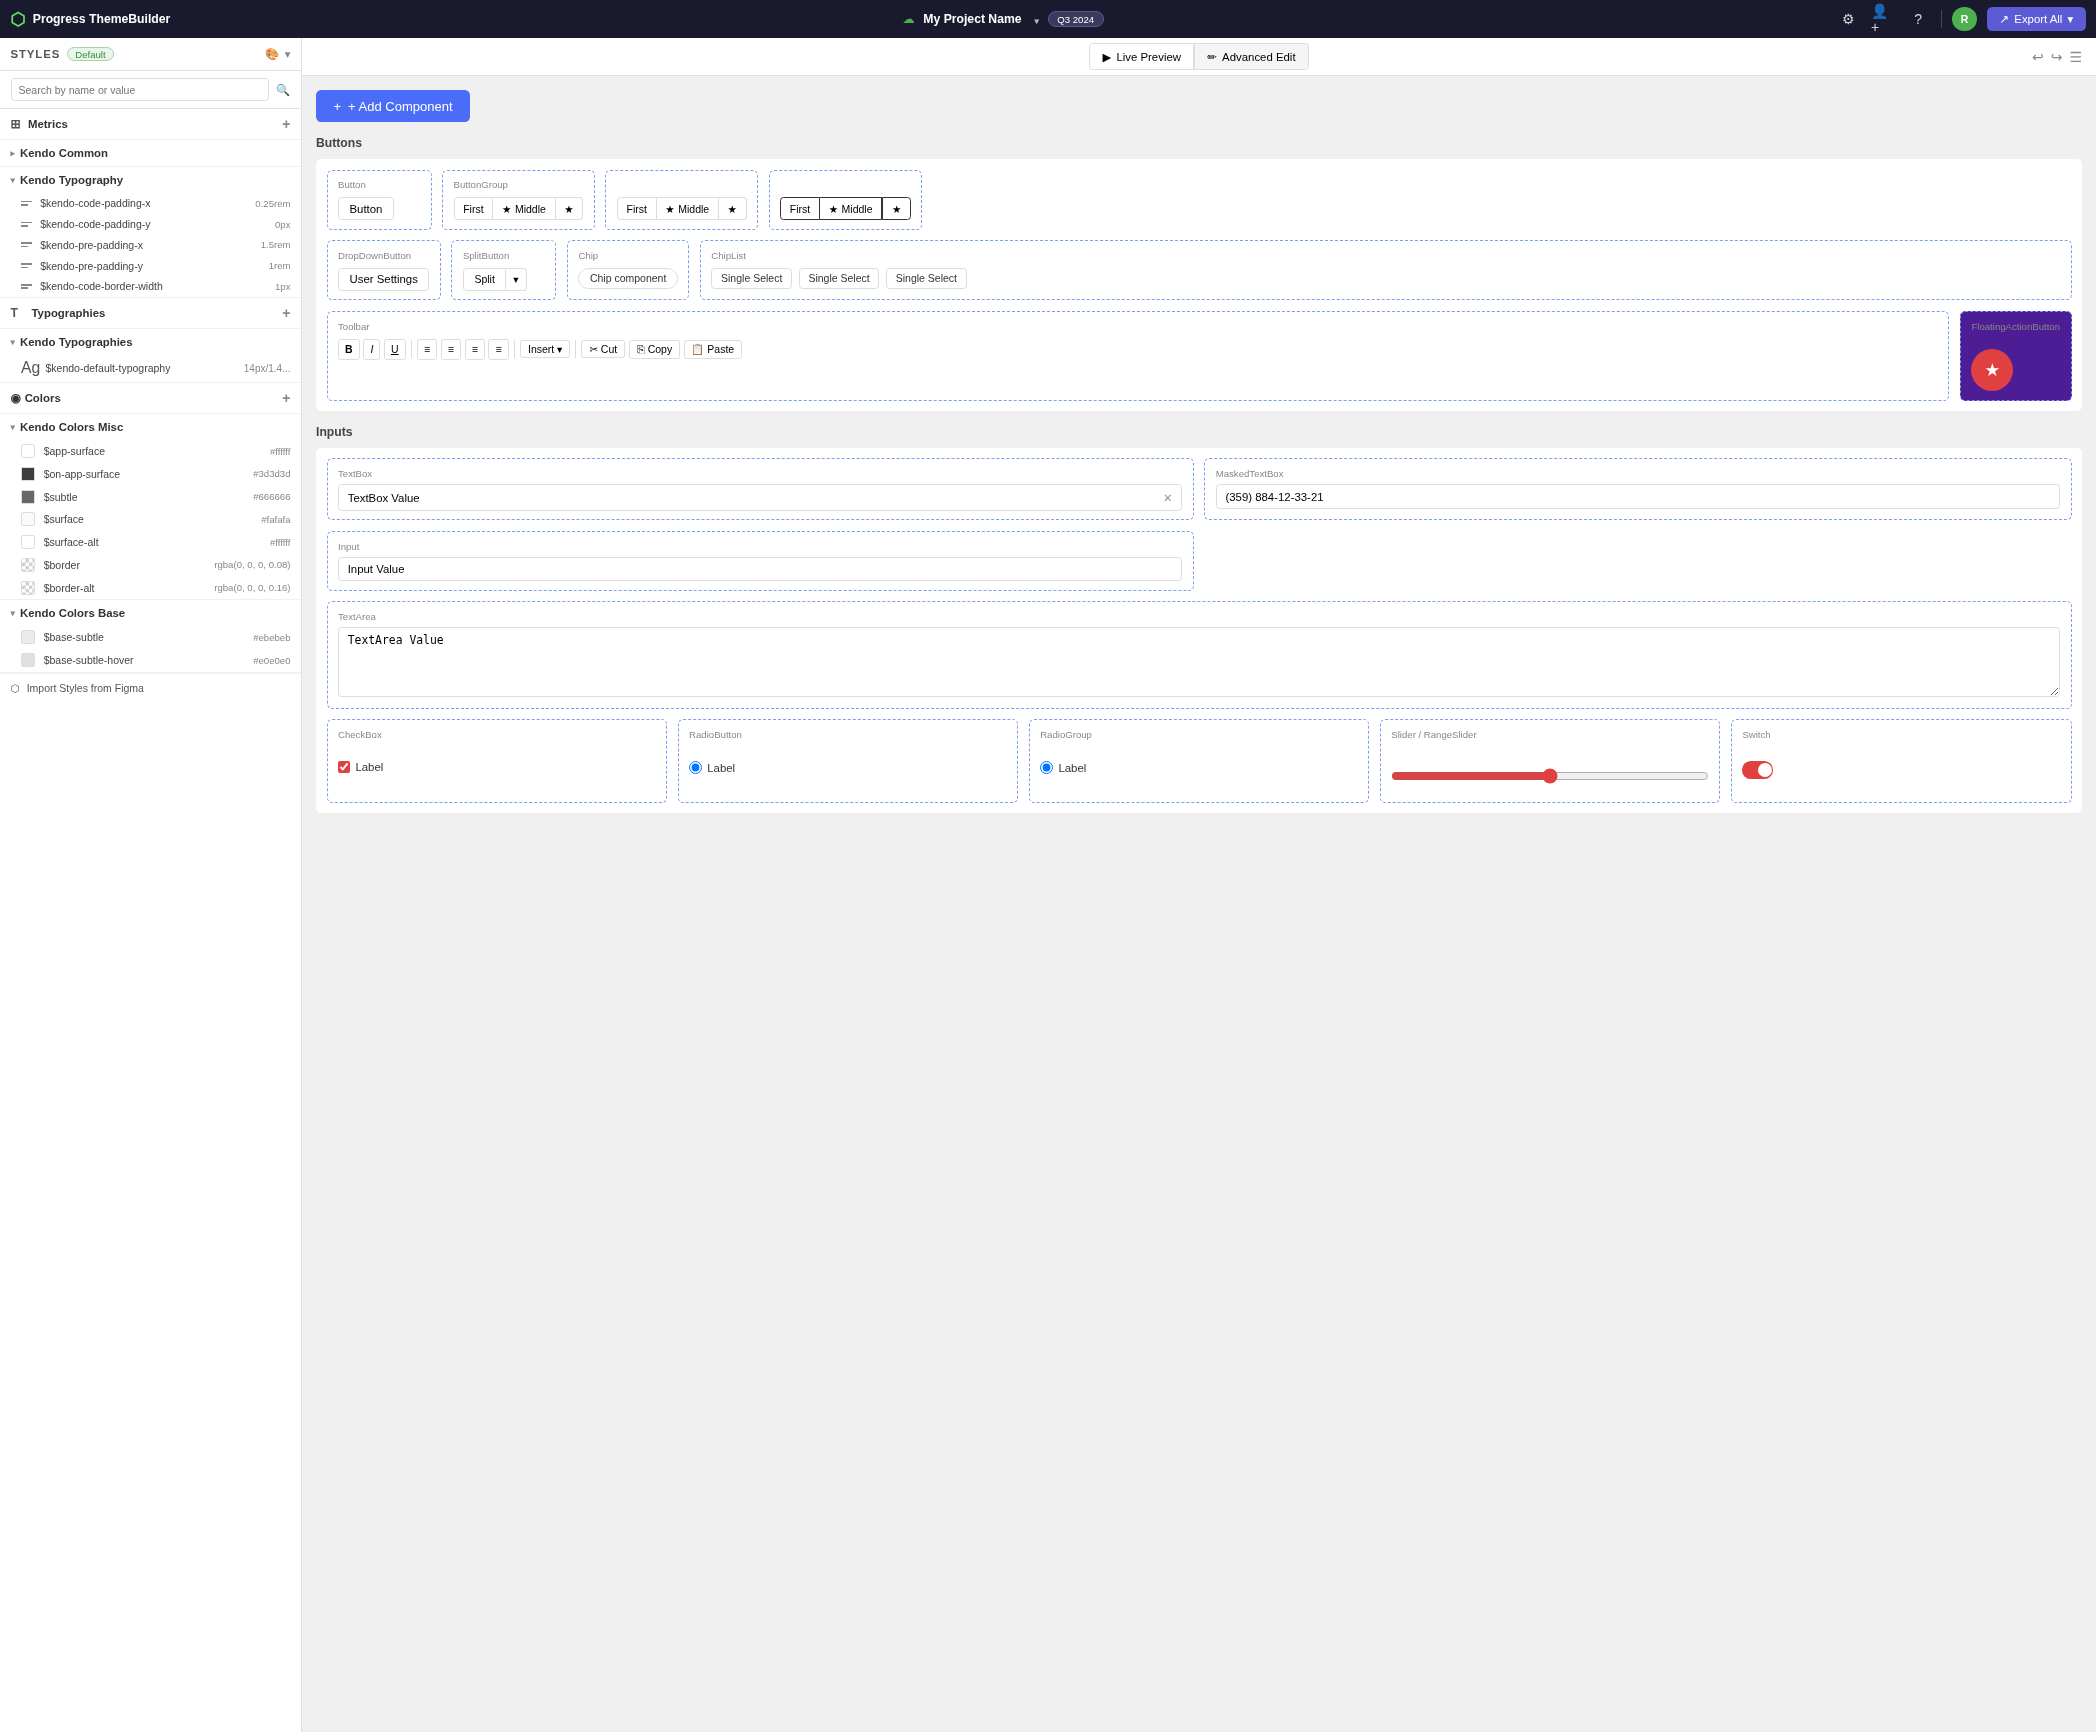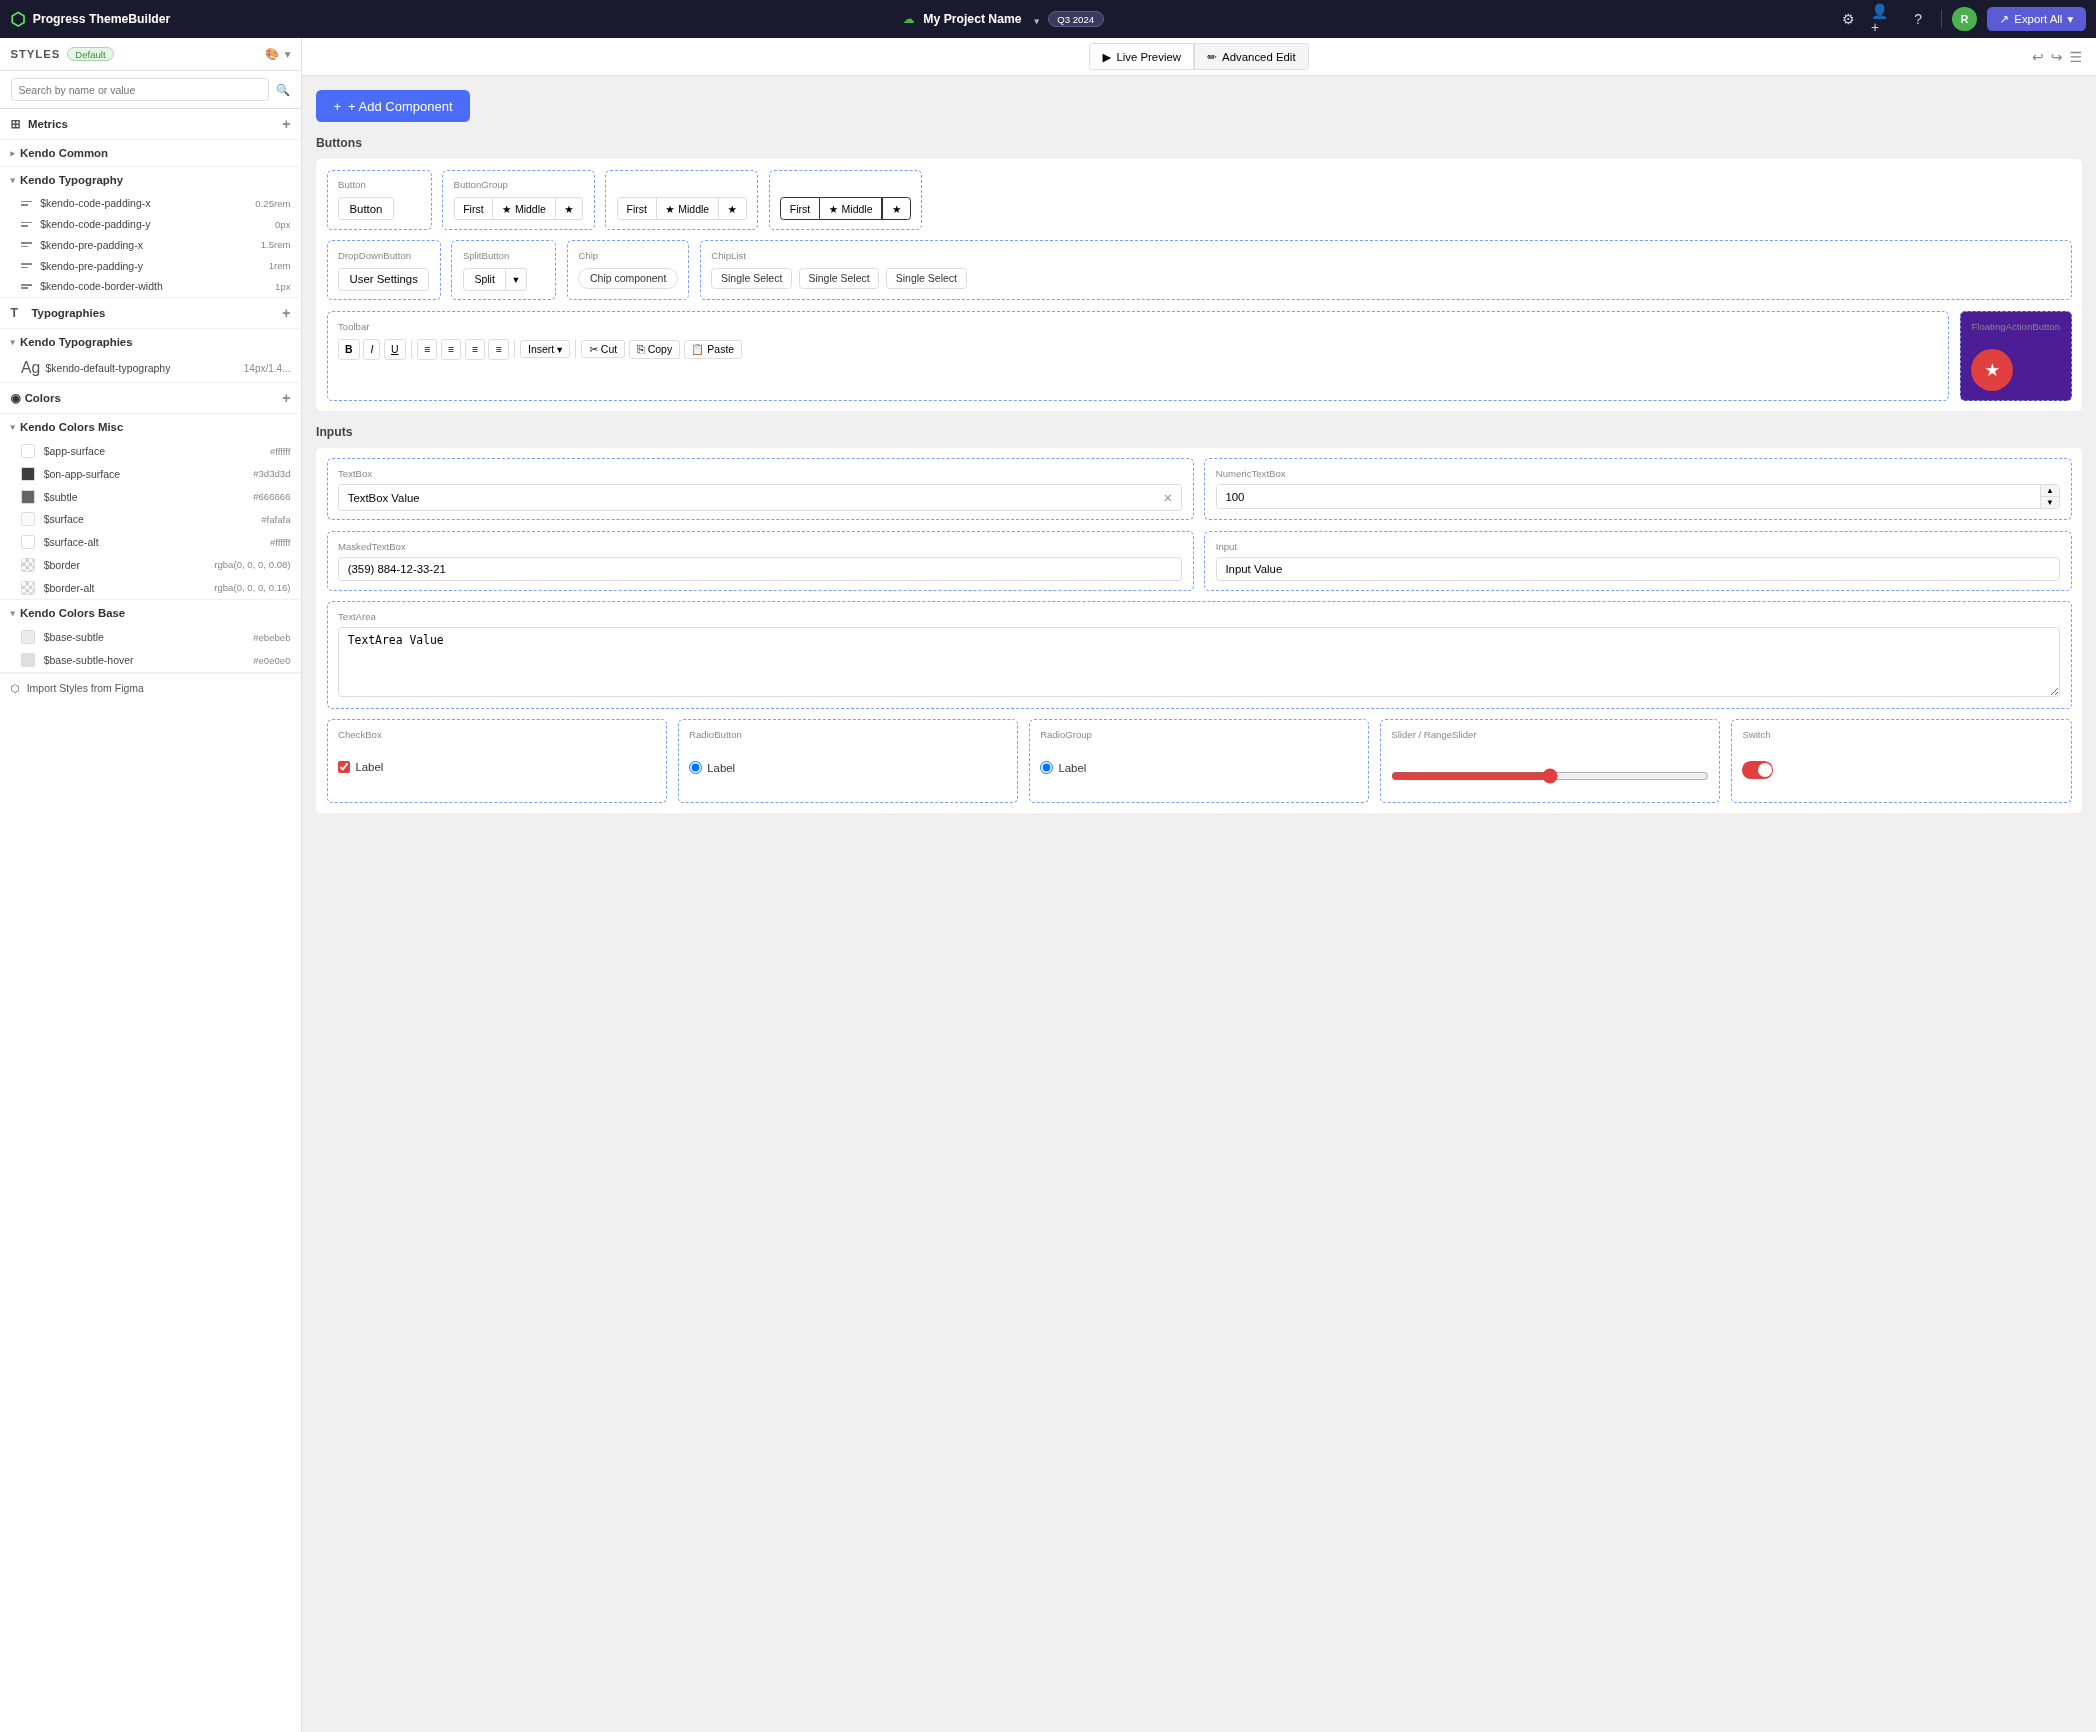--- a/index.html
+++ b/index.html
@@ -518,30 +518,20 @@
         <div class="inputs-grid">
 
           <div class="input-card">
             <div class="input-card-label">TextBox</div>
             <div class="input-demo">
               <input type="text" value="TextBox Value" style="">
               <span class="input-demo-x">✕</span>
             </div>
           </div>
 
-          <div class="input-card">
-            <div class="input-card-label">NumericTextBox</div>
-            <div class="numeric-input">
-              <input type="text" value="100" style="">
-              <div class="numeric-arrows">
-                <button class="numeric-arrow">▲</button>
-                <button class="numeric-arrow">▼</button>
-              </div>
-            </div>
-          </div>
 
           <div class="input-card">
             <div class="input-card-label">MaskedTextBox</div>
             <div class="input-demo">
               <input type="text" value="(359) 884-12-33-21" style="">
             </div>
           </div>
 
           <div class="input-card">
             <div class="input-card-label">Input</div>

